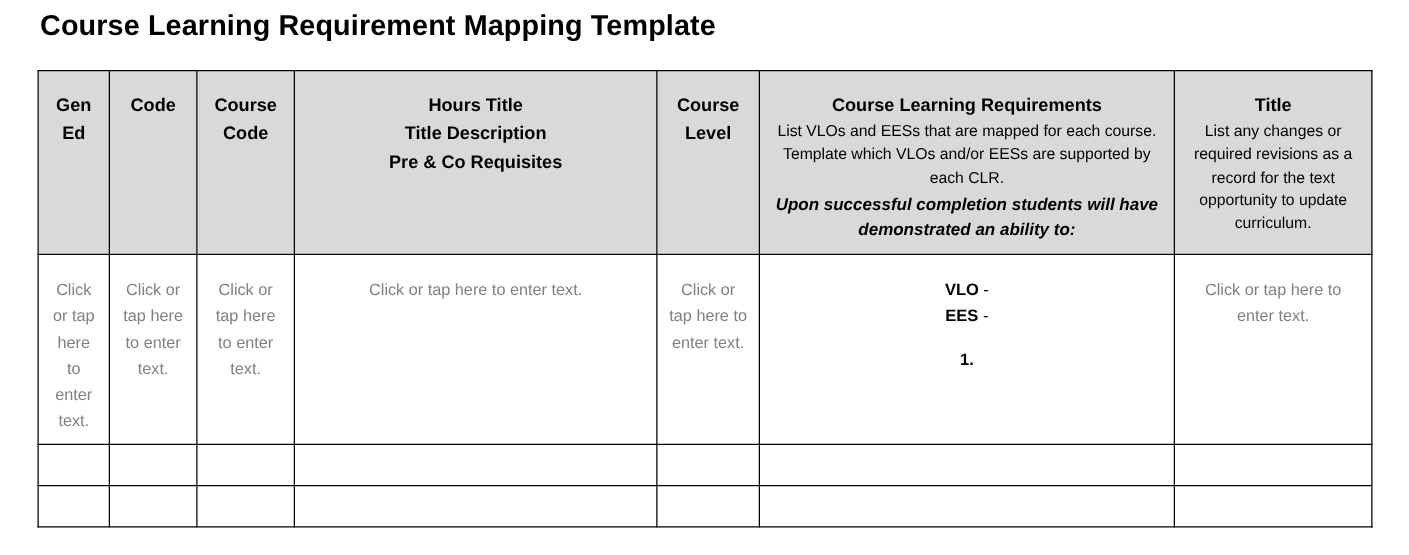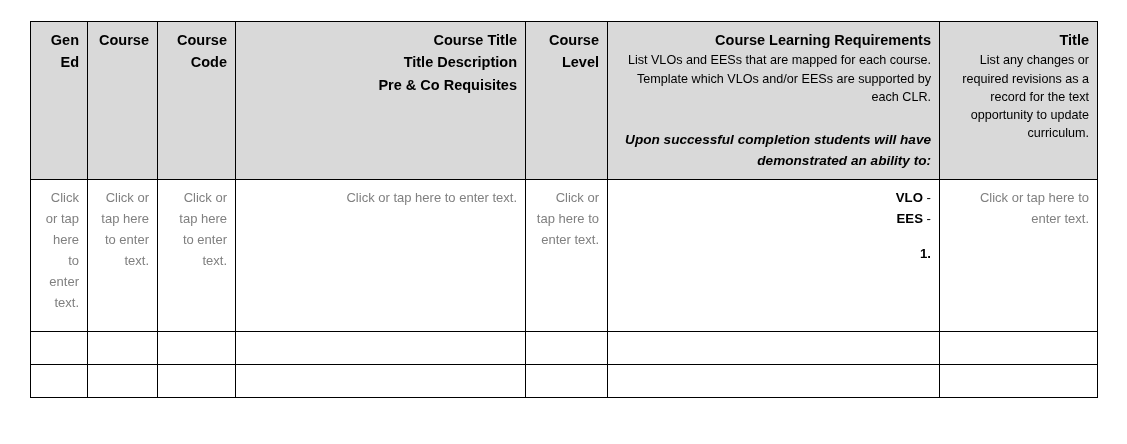--- a/index.html
+++ b/index.html
@@ -31,43 +31,43 @@
   table.mapping {
     border-collapse: collapse;
     table-layout: fixed;
     width: 1067px;
     margin-top: 21px;
     border: 1.5px solid #000;
   }
   table.mapping td, table.mapping th {
     border: 1px solid #000;
     vertical-align: top;
-    padding: 7px 8px 8px 8px;
+    padding: 17px 8px 8px 8px;
     box-sizing: border-box;
-    text-align: right;
+    text-align: center;
   }
   thead td {
     background: #d9d9d9;
     font-size: 14.5px;
     font-weight: bold;
     line-height: 1.55;
   }
   thead td .sub {
     font-weight: normal;
     font-size: 12.6px;
     line-height: 1.45;
     display: block;
   }
   thead td .sub-italic {
     font-weight: bold;
     font-style: italic;
     font-size: 13.6px;
     line-height: 1.5;
     display: block;
-    margin-top: 24px;
+    margin-top: 3px;
   }
   thead td .hdr-line {
     display: block;
   }
   .col-gened   { width: 57px; }
   .col-level   { width: 70px; }
   .col-code    { width: 78px; }
   .col-title   { width: 290px; }
   .col-hours   { width: 82px; }
   .col-clr     { width: 332px; }
@@ -100,44 +100,45 @@
   }
   .row-blank td {
     height: 33px;
   }
 </style>
 </head>
 <body>
 
 <div class="page">
 
+  <div class="doc-title">Course Learning Requirement Mapping Template</div>
 
   <table class="mapping">
     <colgroup>
       <col class="col-gened">
       <col class="col-level">
       <col class="col-code">
       <col class="col-title">
       <col class="col-hours">
       <col class="col-clr">
       <col class="col-notes">
     </colgroup>
     <thead>
       <tr>
         <td>
           <span class="hdr-line">Gen Ed</span>
         </td>
         <td>
-          <span class="hdr-line">Course</span>
+          <span class="hdr-line">Code</span>
         </td>
         <td>
           <span class="hdr-line">Course Code</span>
         </td>
         <td>
-          <span class="hdr-line">Course Title</span>
+          <span class="hdr-line">Hours Title</span>
           <span class="hdr-line">Title Description</span>
           <span class="hdr-line">Pre &amp; Co Requisites</span>
         </td>
         <td>
           <span class="hdr-line">Course Level</span>
         </td>
         <td>
           <span class="hdr-line">Course Learning Requirements</span>
           <span class="sub">List VLOs and EESs that are mapped for each course. Template which VLOs and/or EESs are supported by each CLR.</span>
           <span class="sub-italic">Upon successful completion students will have demonstrated an ability to:</span>

